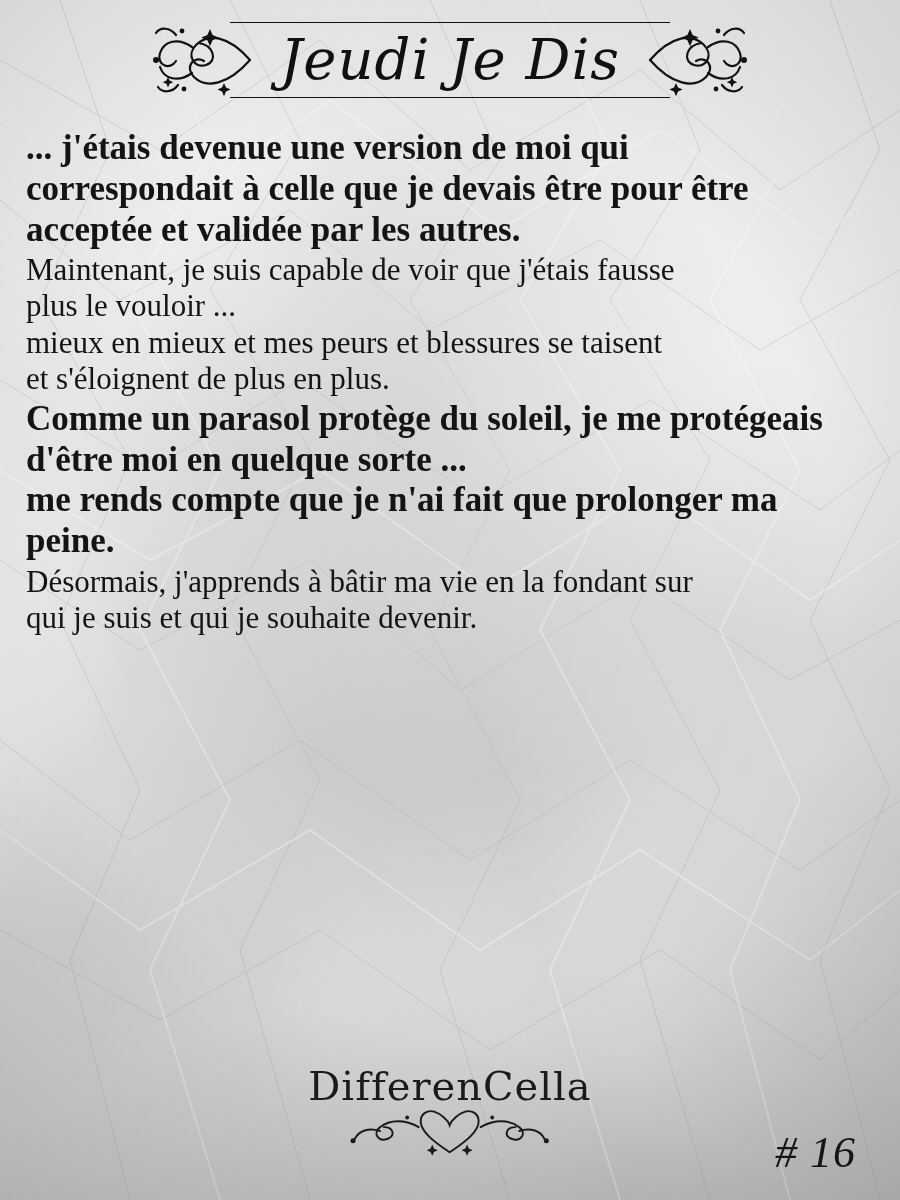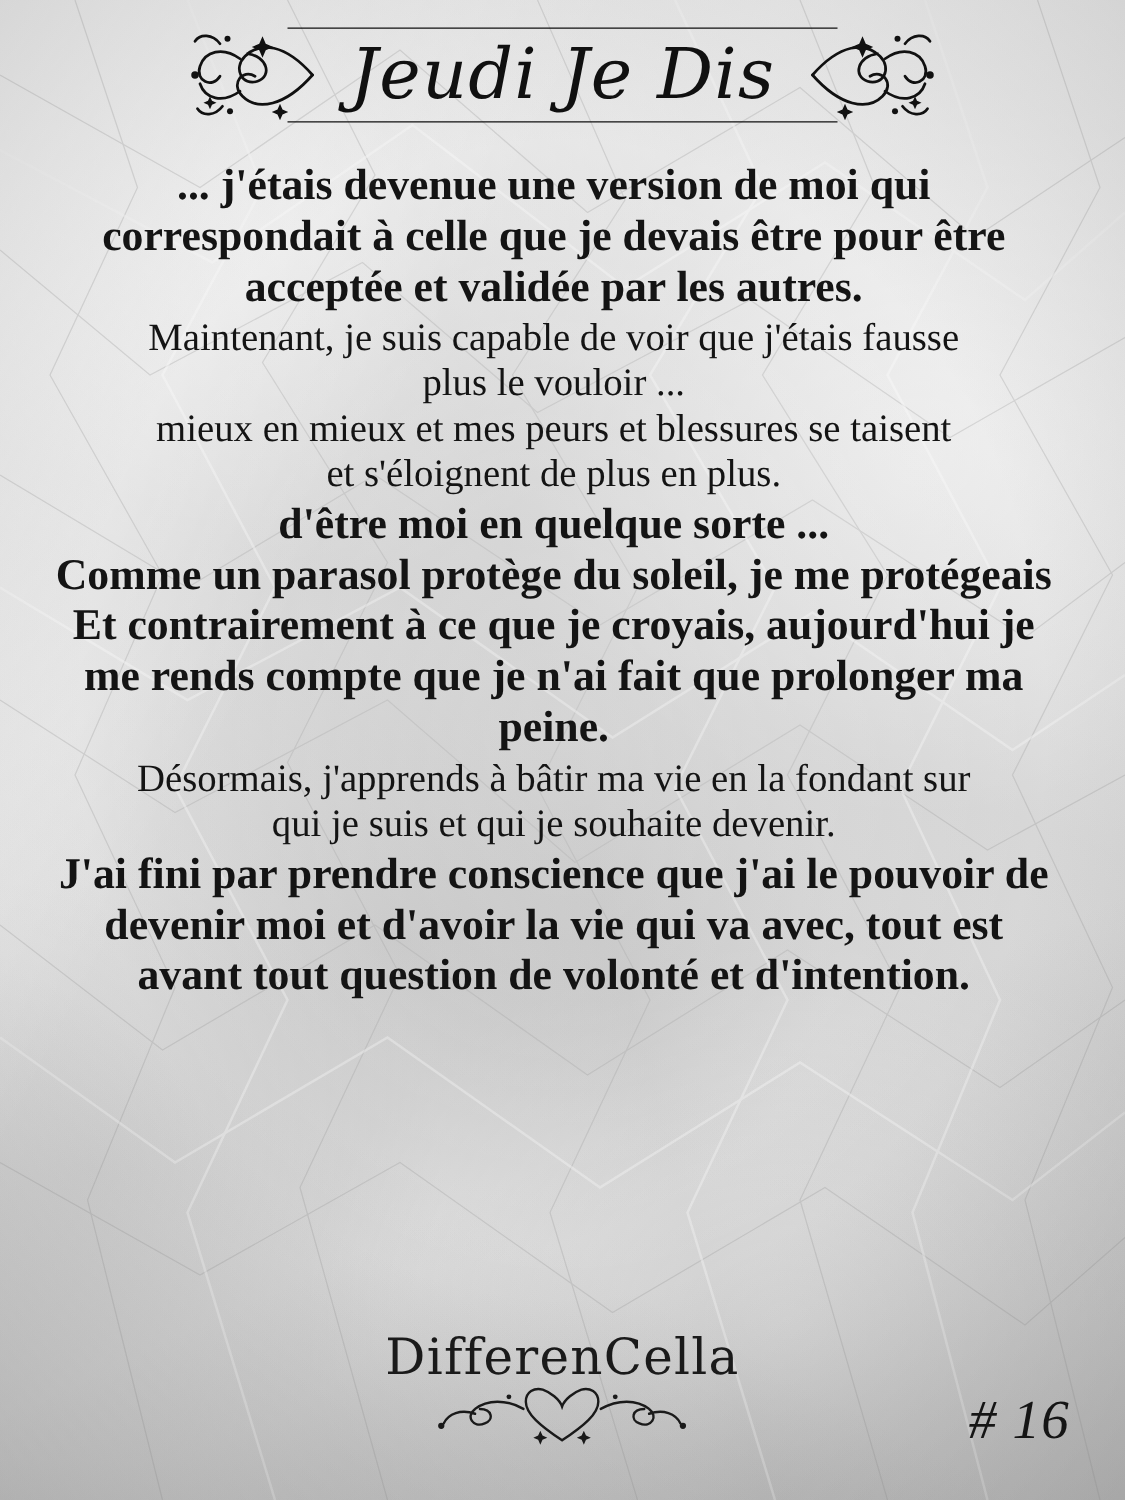--- a/index.html
+++ b/index.html
@@ -89,22 +89,21 @@
     top: 50%;
     transform: translateY(-50%);
     width: 110px;
     height: 90px;
   }
   .flourish.left  { left: 148px; }
   .flourish.right { right: 148px; }
 
   
   .quote {
-    padding: 8px 18px 0 4px;
-    text-align: center;
+    padding: 8px 18px 0 26px;
     color: #141414;
   }
   .line {
     font-size: 31px;
     line-height: 1.165;
     letter-spacing: 0px;
     margin: 0;
   }
   .line.bold {
     font-weight: bold;
@@ -134,21 +133,21 @@
     line-height: 1;
     text-align: center;
   }
   .brand-mark {
     margin-top: -4px;
     height: 58px;
   }
   .issue {
     position: absolute;
     right: 44px;
-    bottom: 39px;
+    bottom: 22px;
     font-family: "Liberation Serif", serif;
     font-style: italic;
     font-size: 44px;
     color: #151515;
     letter-spacing: 1px;
     margin-left: 12px;
   }
 </style>
 </head>
 <body>
@@ -236,37 +235,31 @@
       </div>
 
       <div class="para">
         <p class="line">Maintenant, je suis capable de voir que j'étais fausse</p>
         <p class="line">plus le vouloir ...</p>
         <p class="line">mieux en mieux et mes peurs et blessures se taisent</p>
         <p class="line">et s'éloignent de plus en plus.</p>
       </div>
 
       <div class="para">
+        <p class="line bold">Comme un parasol protège du soleil, je me protégeais</p>
         <p class="line bold">d'être moi en quelque sorte ...</p>
-        <p class="line bold">Comme un parasol protège du soleil, je me protégeais</p>
-        <p class="line bold">Et contrairement à ce que je croyais, aujourd'hui je</p>
         <p class="line bold">me rends compte que je n'ai fait que prolonger ma</p>
         <p class="line bold">peine.</p>
       </div>
 
       <div class="para">
         <p class="line">Désormais, j'apprends à bâtir ma vie en la fondant sur</p>
         <p class="line">qui je suis et qui je souhaite devenir.</p>
       </div>
 
-      <div class="para">
-        <p class="line bold">J'ai fini par prendre conscience que j'ai le pouvoir de</p>
-        <p class="line bold">devenir moi et d'avoir la vie qui va avec, tout est</p>
-        <p class="line bold">avant tout question de volonté et d'intention.</p>
-      </div>
 
     </div>
 
     <div class="footer">
       <div class="brand">
         <div class="brand-name">DifferenCella</div>
         <svg class="brand-mark" viewBox="0 0 260 60">
           <g stroke="#1a1a1a" fill="none" stroke-width="2" stroke-linecap="round">
             <path d="M130 52 C112 40, 100 30, 100 20 C100 12, 107 8, 114 10 C120 12, 128 18, 130 24 C132 18, 140 12, 146 10 C153 8, 160 12, 160 20 C160 30, 148 40, 130 52 Z"></path>
             <path d="M98 26 C84 18, 68 18, 58 26 C50 32, 56 42, 66 38 C74 35, 72 26, 62 26"></path>

